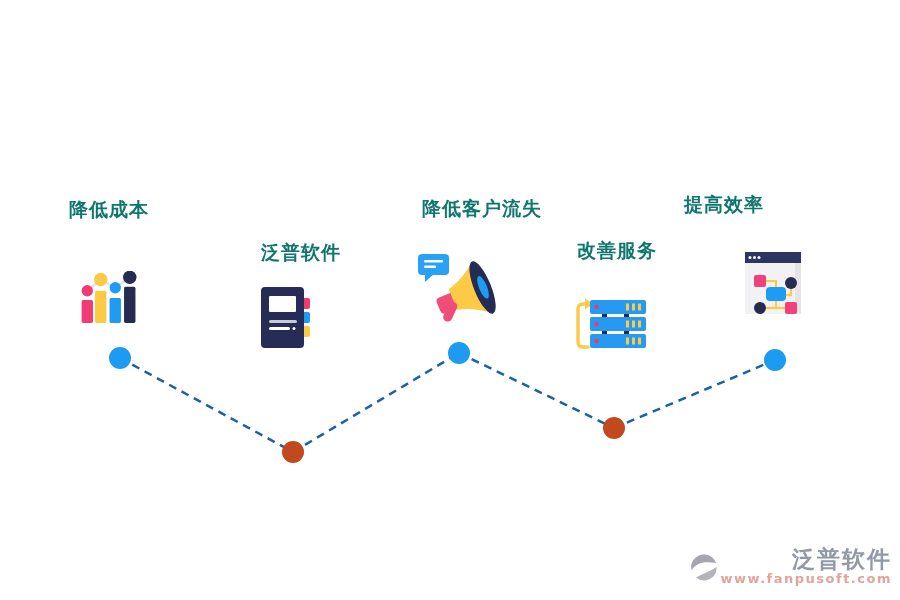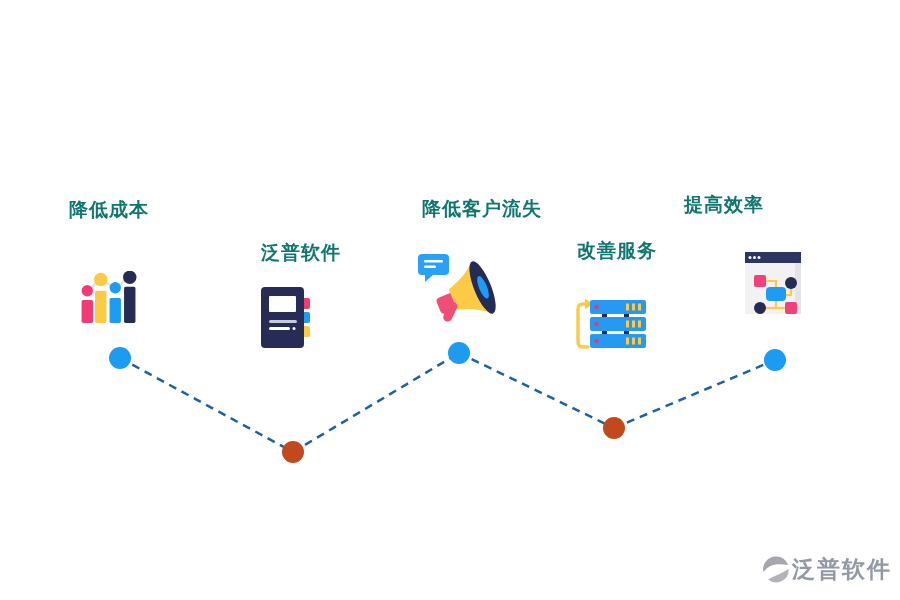--- a/index.html
+++ b/index.html
@@ -150,16 +150,17 @@
 
   <div class="brand">
     <span style="margin-top:3px;">
       <svg width="28" height="28" viewBox="0 0 28 28">
         <path d="M14,1.5 A12.5,12.5 0 0 0 1.5,17 C7,9.5 14,8 26.2,10 A12.5,12.5 0 0 0 14,1.5 Z" fill="#a6a6ae"></path>
         <path d="M26.5,14 A12.5,12.5 0 0 1 6,24.5 C13,20.5 20,18.5 26.5,14 Z" fill="#b3b3ba"></path>
       </svg>
     </span>
     <span class="brand-text">
       <span class="brand-name">泛普软件</span>
+      <span class="brand-url">www.fanpusoft.com</span>
     </span>
   </div>
 
 </div>
 
 </body></html>

